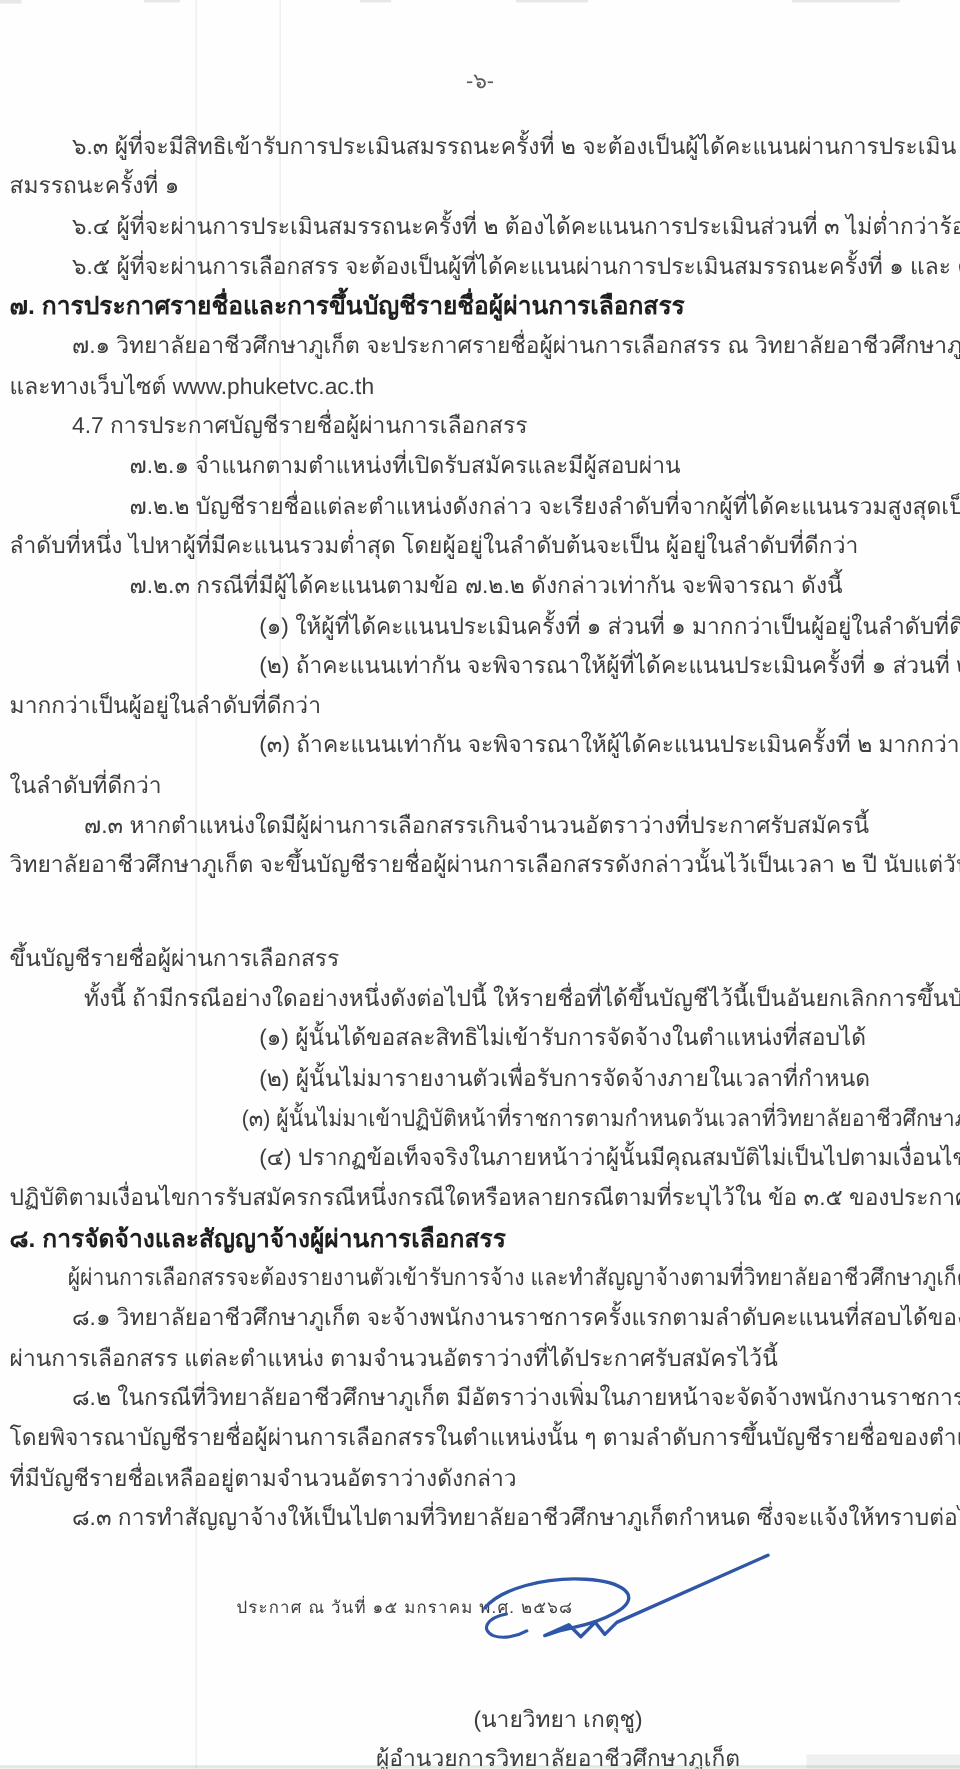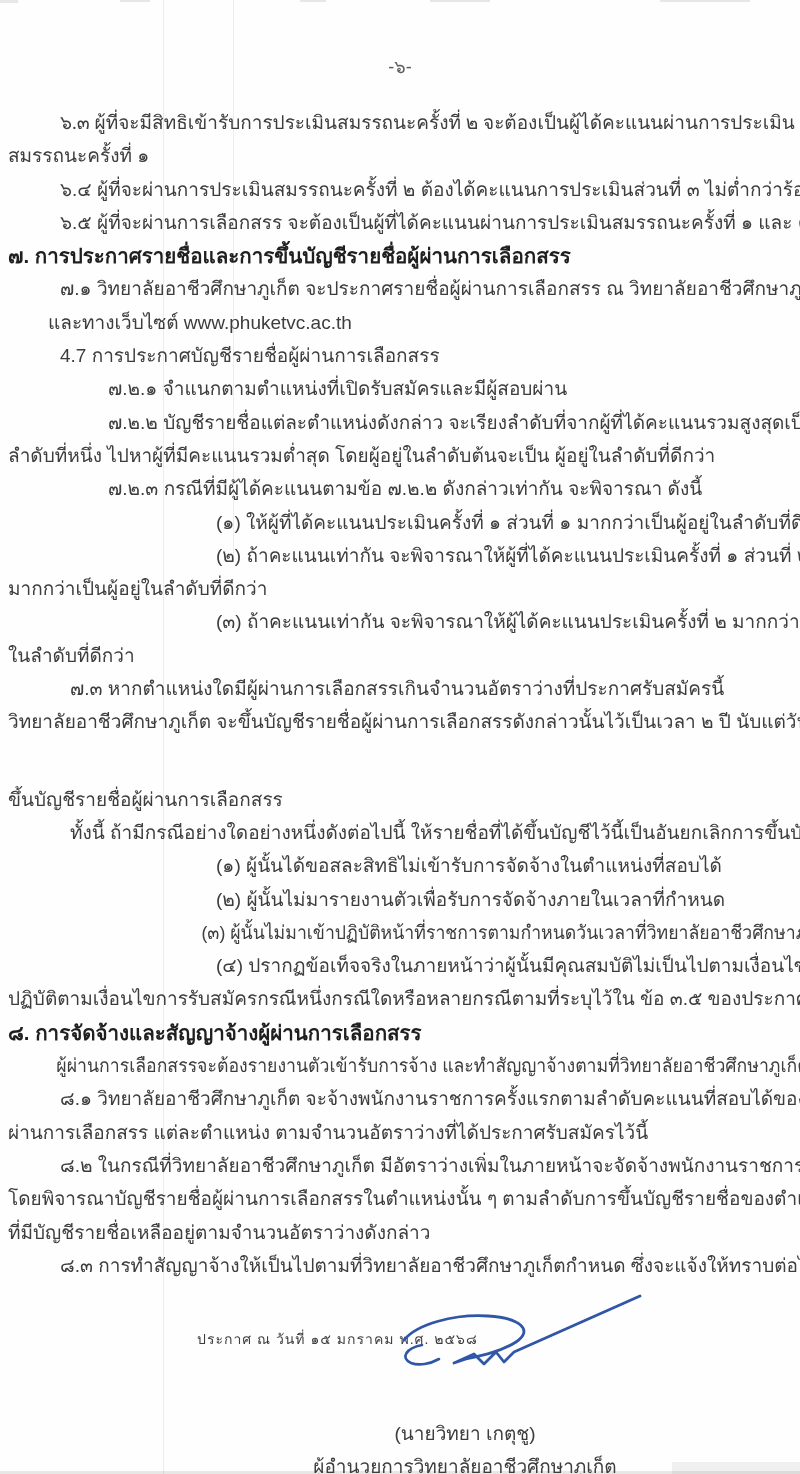--- a/index.html
+++ b/index.html
@@ -80,27 +80,27 @@
   <div class="edge" style="left:430px;top:0; width:60px;  height:2px;"></div>
   <div class="edge" style="left:660px;top:0; width:90px;  height:2px;"></div>
   <div class="fold" style="left:163px;top:0; height:1474px;"></div>
   <div class="fold" style="left:233px;top:0; height:560px;"></div>
   <div class="shade" style="left:672px;top:1462px;width:128px;height:12px;"></div>
   <div class="edge" style="left:0;top:1471px;width:800px;height:3px;"></div>
 
   <div class="pagenum">-๖-</div>
 
   <div class="content">
-      <div class="line" style="padding-left: 52px; font-family: Liberation Serif, serif;">๖.๓ ผู้ที่จะมีสิทธิเข้ารับการประเมินสมรรถนะครั้งที่ ๒ จะต้องเป็นผู้ได้คะแนนผ่านการประเมิน</div>
+      <div class="line" style="padding-left: 52px;">๖.๓ ผู้ที่จะมีสิทธิเข้ารับการประเมินสมรรถนะครั้งที่ ๒ จะต้องเป็นผู้ได้คะแนนผ่านการประเมิน</div>
       <div class="line" style="padding-left: 0px;">สมรรถนะครั้งที่ ๑</div>
       <div class="line" style="padding-left: 52px;">๖.๔ ผู้ที่จะผ่านการประเมินสมรรถนะครั้งที่ ๒ ต้องได้คะแนนการประเมินส่วนที่ ๓ ไม่ต่ำกว่าร้อยละ ๖</div>
       <div class="line" style="padding-left: 52px;">๖.๕ ผู้ที่จะผ่านการเลือกสรร จะต้องเป็นผู้ที่ได้คะแนนผ่านการประเมินสมรรถนะครั้งที่ ๑ และ ครั้งที่ ๒</div>
       <div class="line heading" style="padding-left: 0px; color: rgb(31, 31, 31);">๗. การประกาศรายชื่อและการขึ้นบัญชีรายชื่อผู้ผ่านการเลือกสรร</div>
       <div class="line" style="padding-left: 52px;">๗.๑ วิทยาลัยอาชีวศึกษาภูเก็ต จะประกาศรายชื่อผู้ผ่านการเลือกสรร ณ วิทยาลัยอาชีวศึกษาภูเก็ต</div>
-      <div class="line" style="padding-left: 0px; margin-left: 40px;">และทางเว็บไซต์  www.phuketvc.ac.th</div>
+      <div class="line" style="padding-left: 0px;">และทางเว็บไซต์  www.phuketvc.ac.th</div>
       <div class="line" style="padding-left: 52px;">4.7 การประกาศบัญชีรายชื่อผู้ผ่านการเลือกสรร</div>
       <div class="line" style="padding-left: 100px;">๗.๒.๑ จำแนกตามตำแหน่งที่เปิดรับสมัครและมีผู้สอบผ่าน</div>
       <div class="line" style="padding-left: 100px;">๗.๒.๒ บัญชีรายชื่อแต่ละตำแหน่งดังกล่าว จะเรียงลำดับที่จากผู้ที่ได้คะแนนรวมสูงสุดเป็น</div>
       <div class="line" style="padding-left: 0px;">ลำดับที่หนึ่ง ไปหาผู้ที่มีคะแนนรวมต่ำสุด โดยผู้อยู่ในลำดับต้นจะเป็น ผู้อยู่ในลำดับที่ดีกว่า</div>
       <div class="line" style="padding-left: 100px;">๗.๒.๓ กรณีที่มีผู้ได้คะแนนตามข้อ ๗.๒.๒ ดังกล่าวเท่ากัน จะพิจารณา ดังนี้</div>
       <div class="line" style="padding-left: 208px;">(๑) ให้ผู้ที่ได้คะแนนประเมินครั้งที่ ๑ ส่วนที่ ๑ มากกว่าเป็นผู้อยู่ในลำดับที่ดีกว่า</div>
       <div class="line" style="padding-left: 208px;">(๒) ถ้าคะแนนเท่ากัน จะพิจารณาให้ผู้ที่ได้คะแนนประเมินครั้งที่ ๑ ส่วนที่ ๒</div>
       <div class="line" style="padding-left: 0px;">มากกว่าเป็นผู้อยู่ในลำดับที่ดีกว่า</div>
       <div class="line" style="padding-left: 208px;">(๓) ถ้าคะแนนเท่ากัน จะพิจารณาให้ผู้ได้คะแนนประเมินครั้งที่ ๒ มากกว่าเป็นผู้อยู่</div>
       <div class="line" style="padding-left: 0px;">ในลำดับที่ดีกว่า</div>

